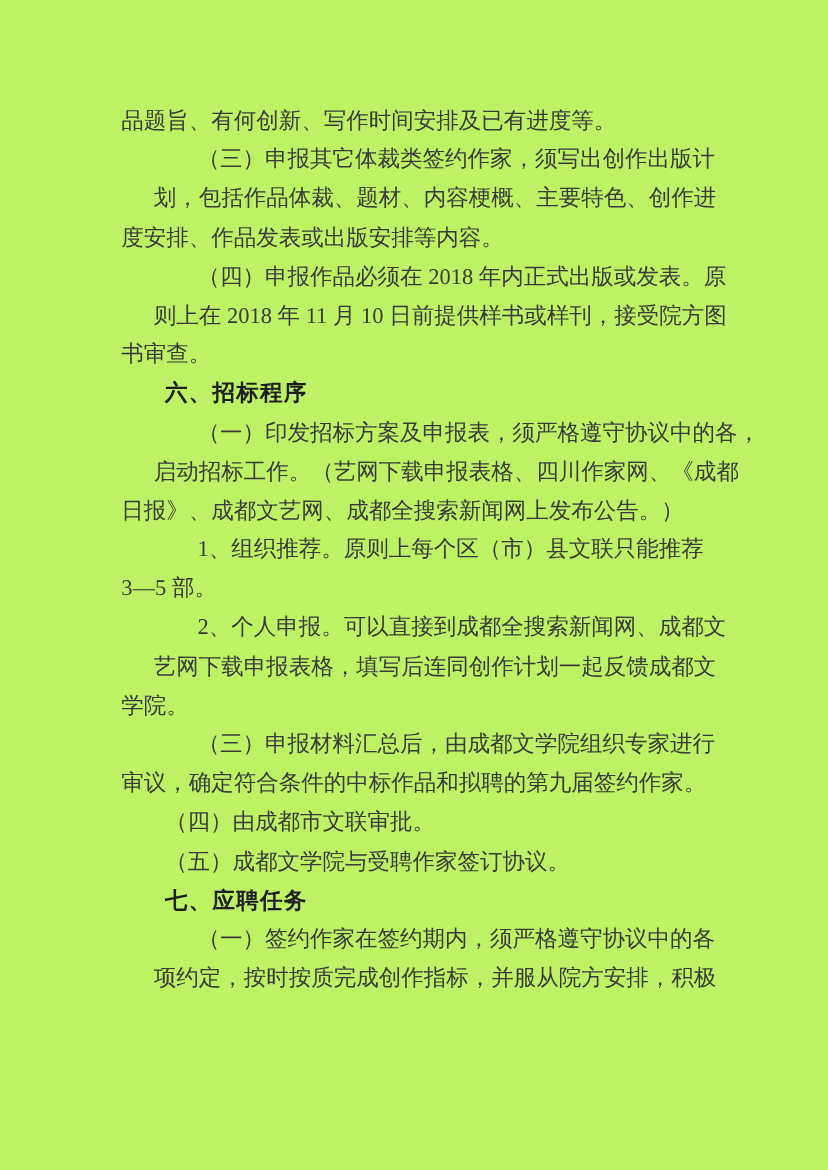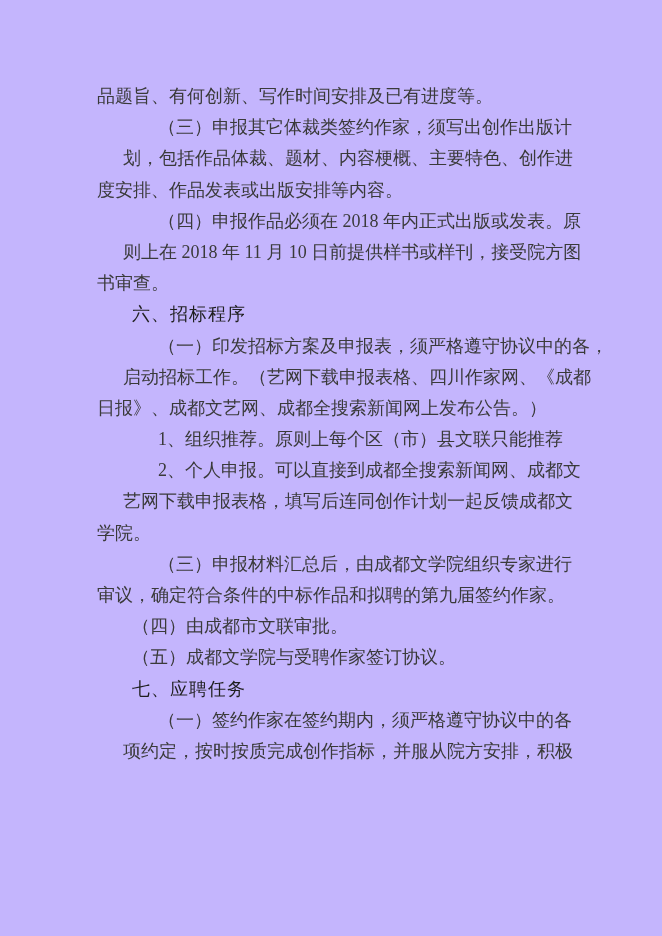--- a/index.html
+++ b/index.html
@@ -1,21 +1,21 @@
 <!DOCTYPE html>
 <html><head>
 <meta charset="utf-8">
 <style>
   * { margin: 0; padding: 0; box-sizing: border-box; }
   html, body { background: #ffffff; }
   .page {
     position: relative;
     width: 662px;
     height: 936px;
-    background: #c4b5fd;
+    background: #bef264;
     overflow: hidden;
     font-family: "Liberation Serif", "DejaVu Serif", serif;
   }
   .content {
     position: absolute;
     left: 97px;
     top: 81px;
     width: 466px;
   }
   .line {
@@ -28,21 +28,21 @@
   }
   .line.indent { padding-left: 35px; }
   .line.justify {
     text-align: justify;
     text-align-last: justify;
     text-justify: inter-character;
     margin-left: 26px;
   }
   .line.heading {
     font-family: "Liberation Sans", "DejaVu Sans", sans-serif;
-    font-weight: 400;
+    font-weight: 700;
     color: #1f1f1f;
     letter-spacing: 1px;
   }
 </style>
 </head>
 <body>
 
 <div class="page">
   <div class="content" id="content">
       <div class="line">品题旨、有何创新、写作时间安排及已有进度等。</div>
@@ -50,20 +50,21 @@
       <div class="line justify">划，包括作品体裁、题材、内容梗概、主要特色、创作进</div>
       <div class="line">度安排、作品发表或出版安排等内容。</div>
       <div class="line indent justify">（四）申报作品必须在 2018 年内正式出版或发表。原</div>
       <div class="line justify">则上在 2018 年 11 月 10 日前提供样书或样刊，接受院方图</div>
       <div class="line">书审查。</div>
       <div class="line heading indent">六、招标程序</div>
       <div class="line indent justify">（一）印发招标方案及申报表，须严格遵守协议中的各，</div>
       <div class="line justify">启动招标工作。（艺网下载申报表格、四川作家网、《成都</div>
       <div class="line">日报》、成都文艺网、成都全搜索新闻网上发布公告。）</div>
       <div class="line indent justify">1、组织推荐。原则上每个区（市）县文联只能推荐</div>
+      <div class="line">3—5 部。</div>
       <div class="line indent justify">2、个人申报。可以直接到成都全搜索新闻网、成都文</div>
       <div class="line justify">艺网下载申报表格，填写后连同创作计划一起反馈成都文</div>
       <div class="line">学院。</div>
       <div class="line indent justify">（三）申报材料汇总后，由成都文学院组织专家进行</div>
       <div class="line">审议，确定符合条件的中标作品和拟聘的第九届签约作家。</div>
       <div class="line indent">（四）由成都市文联审批。</div>
       <div class="line indent">（五）成都文学院与受聘作家签订协议。</div>
       <div class="line heading indent">七、应聘任务</div>
       <div class="line indent justify">（一）签约作家在签约期内，须严格遵守协议中的各</div>
       <div class="line justify">项约定，按时按质完成创作指标，并服从院方安排，积极</div>

